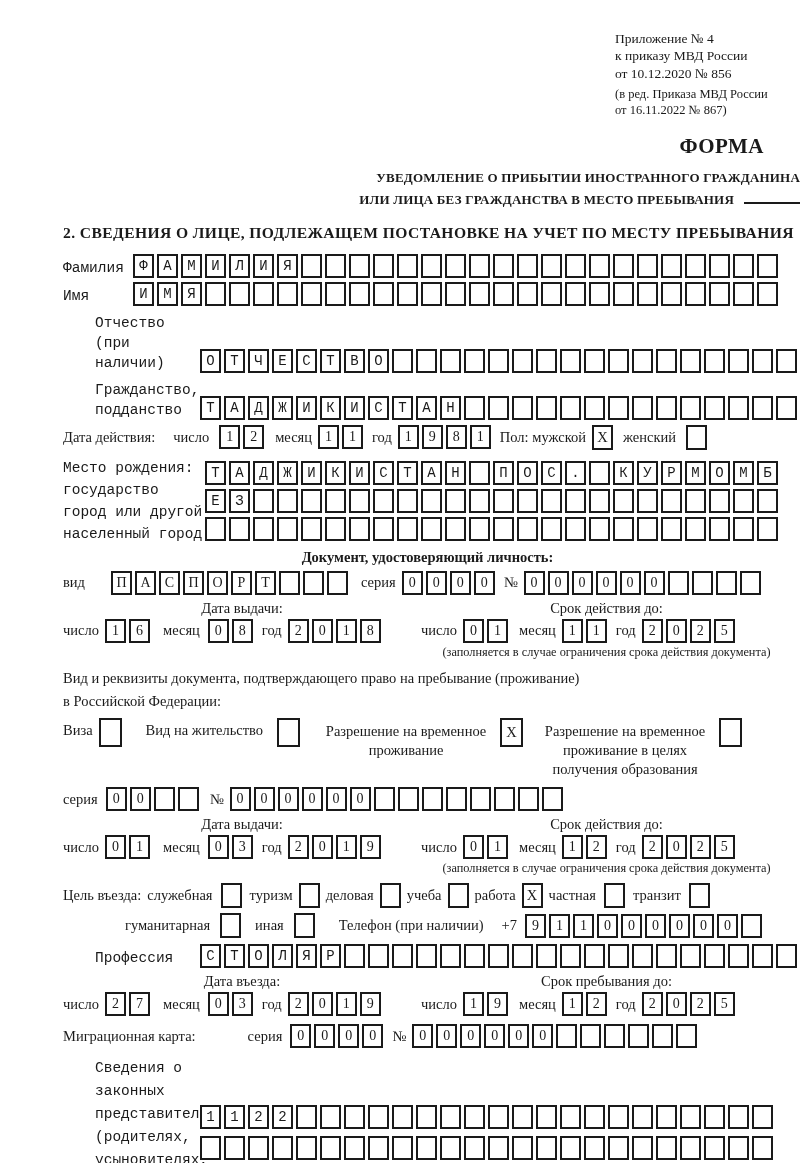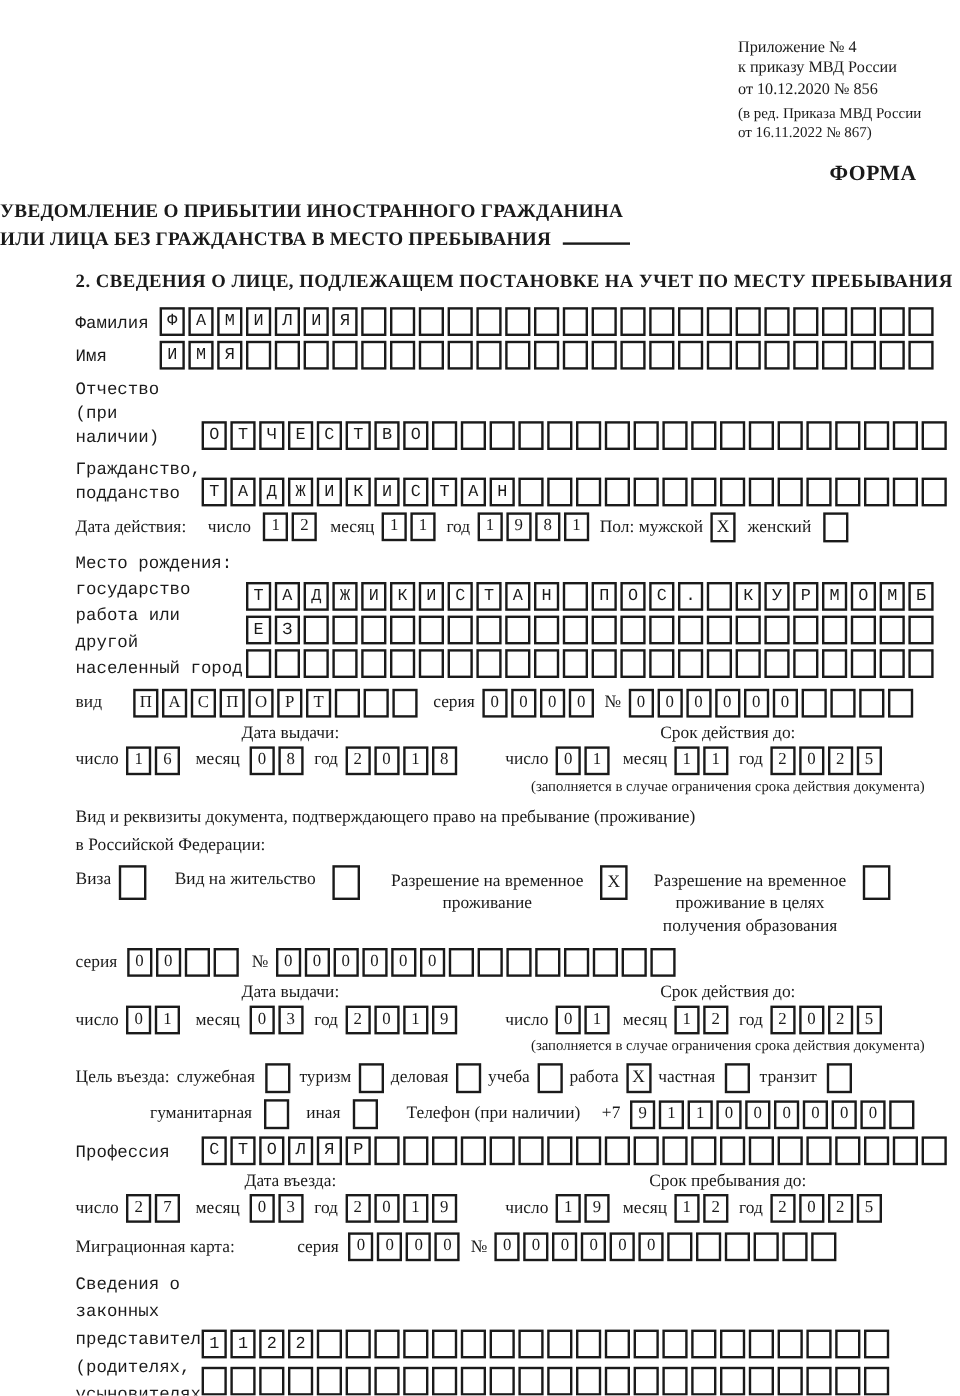--- a/index.html
+++ b/index.html
@@ -5,42 +5,42 @@
   html,body{margin:0;padding:0;}
   body{
     width:800px;height:1163px;overflow:hidden;background:#ffffff;color:#1a1a1a;
     font-family:"Liberation Serif","DejaVu Serif",serif;
   }
   .page{box-sizing:border-box;width:800px;height:1163px;padding:30px 8px 0 63px;}
 
   
   .appendix{margin-left:552px;font-size:13.5px;line-height:1.28;}
   .revision{margin-left:552px;font-size:12.5px;line-height:1.3;margin-top:4px;}
-  .form-label{ text-align:right;padding-right:28px;font-weight:bold;font-size:18px;margin-top:16px;letter-spacing:.5px;}
+  .form-label{ text-align:right;padding-right:28px;font-weight:bold;font-size:21px;margin-top:16px;letter-spacing:.5px;}
 
   
-  .title{width:800px;margin-left:-63px;text-align:left;font-weight:bold;font-size:16px;line-height:1.45;margin-top:10px;letter-spacing:.2px;}
+  .title{width:800px;margin-left:-63px;text-align:right;font-weight:bold;font-size:13px;line-height:1.45;margin-top:10px;letter-spacing:.2px;}
   .blank-line{display:inline-block;width:56px;border-bottom:2px solid #1a1a1a;height:14px;margin-left:10px;}
   .sec-heading{font-weight:bold;font-size:15.6px;margin-top:14px;letter-spacing:.4px;white-space:nowrap;}
 
   
   .frow{display:flex;align-items:flex-end;margin-top:4px;font-family:Liberation Mono, monospace;}
   .flabel{flex:none;font-size:14.5px;line-height:20px;padding-top:3px;}
   .boxes{display:flex;flex:none;}
   .box{
     box-sizing:border-box;flex:none;width:21px;height:24px;border:2px solid #1a1a1a;margin-right:3px;
     display:flex;align-items:center;justify-content:center;font-size:14px;background:#fff;
   }
   .cbox{
     box-sizing:border-box;flex:none;width:21px;height:25px;border:2px solid #1a1a1a;
     display:inline-flex;align-items:center;justify-content:center;font-size:14.5px;background:#fff;
   }
   .cbox.lg{width:23px;height:29px;}
 
-  .w70{width:70px;} .w105{width:105px;} .w142{width:142px;}
+  .w70{width:70px;} .w105{width:105px;margin-left:32px;} .w142{width:142px;}
   .stack{display:flex;flex-direction:column;}
   .stack .boxes{margin-bottom:4px;}
 
   
   .irow{display:flex;align-items:center;font-size:14.5px;margin-top:5px;}
   .irow .lbl{flex:none;}
   .gap6{margin-left:6px;} .gap8{margin-left:8px;} .gap10{margin-left:10px;}
   .gap14{margin-left:14px;font-family:Liberation Serif, serif;} .gap18{margin-left:18px;} .gap24{margin-left:24px;}
 
   .doc-heading{text-align:center;font-weight:bold;font-size:14.5px;margin-top:4px;}
@@ -244,21 +244,21 @@
     <span class="lbl gap6">Пол: мужской</span>
     <span class="cbox gap6">X</span>
     <span class="lbl gap10">женский</span>
     <span class="cbox gap10"></span>
   </div>
 
   <div class="frow">
     <div class="flabel w142" style="line-height:22px;">
       <div>Место рождения:</div>
       <div>государство</div>
-      <div>работа или другой</div>
+      <div>город или другой</div>
       <div>населенный город</div>
     </div>
     <div class="stack">
       <div class="boxes">
           <span class="box">Т</span>
           <span class="box">А</span>
           <span class="box">Д</span>
           <span class="box">Ж</span>
           <span class="box">И</span>
           <span class="box">К</span>
@@ -329,20 +329,21 @@
           <span class="box"></span>
           <span class="box"></span>
           <span class="box"></span>
           <span class="box"></span>
           <span class="box"></span>
           <span class="box"></span>
         </div>
     </div>
   </div>
 
+  <div class="doc-heading">Документ, удостоверяющий личность:</div>
   <div class="irow">
     <span class="lbl" style="width:48px;">вид</span>
     <span class="boxes">
         <span class="box">П</span>
         <span class="box">А</span>
         <span class="box">С</span>
         <span class="box">П</span>
         <span class="box">О</span>
         <span class="box">Р</span>
         <span class="box">Т</span>

